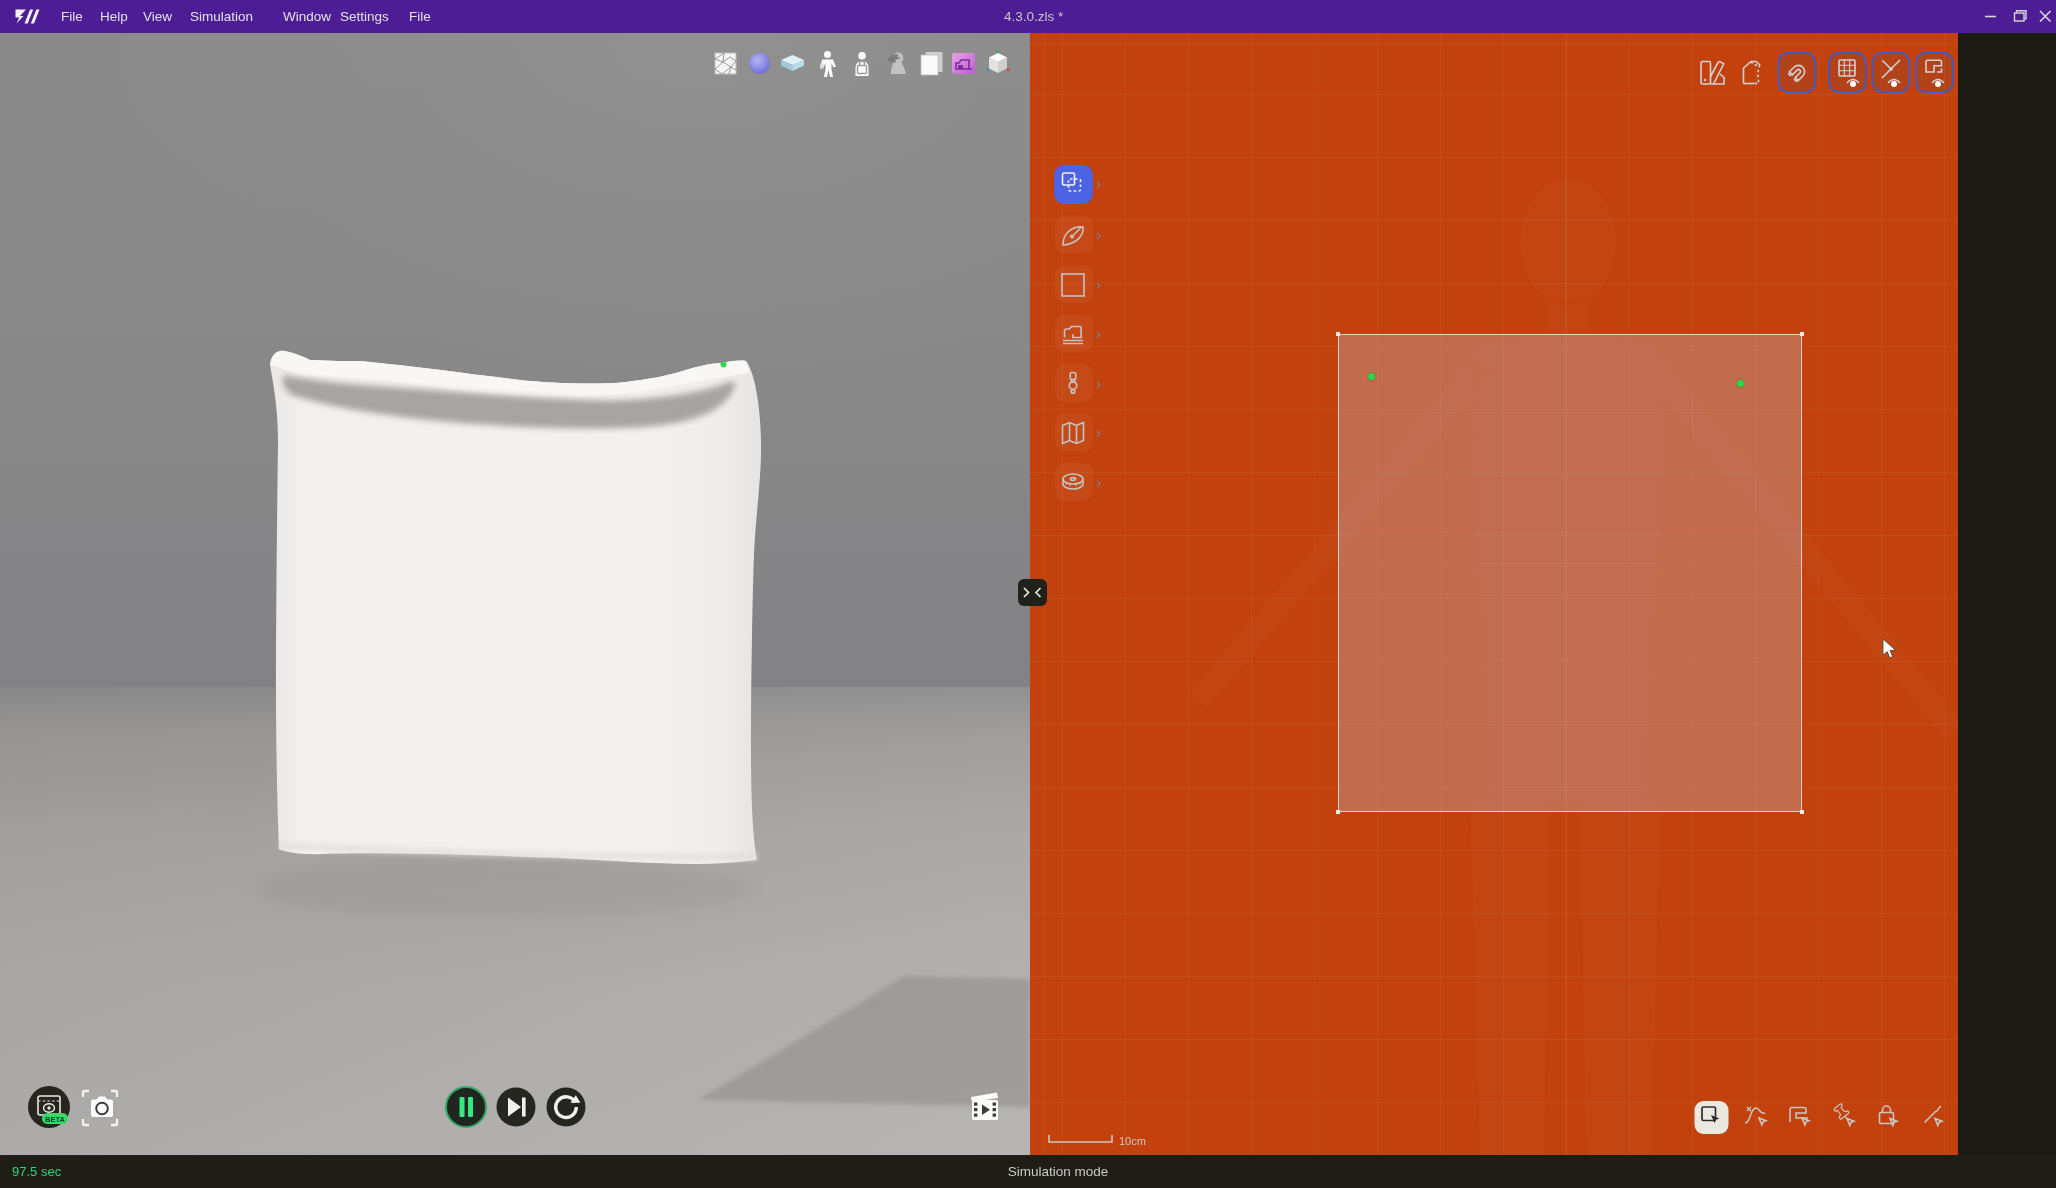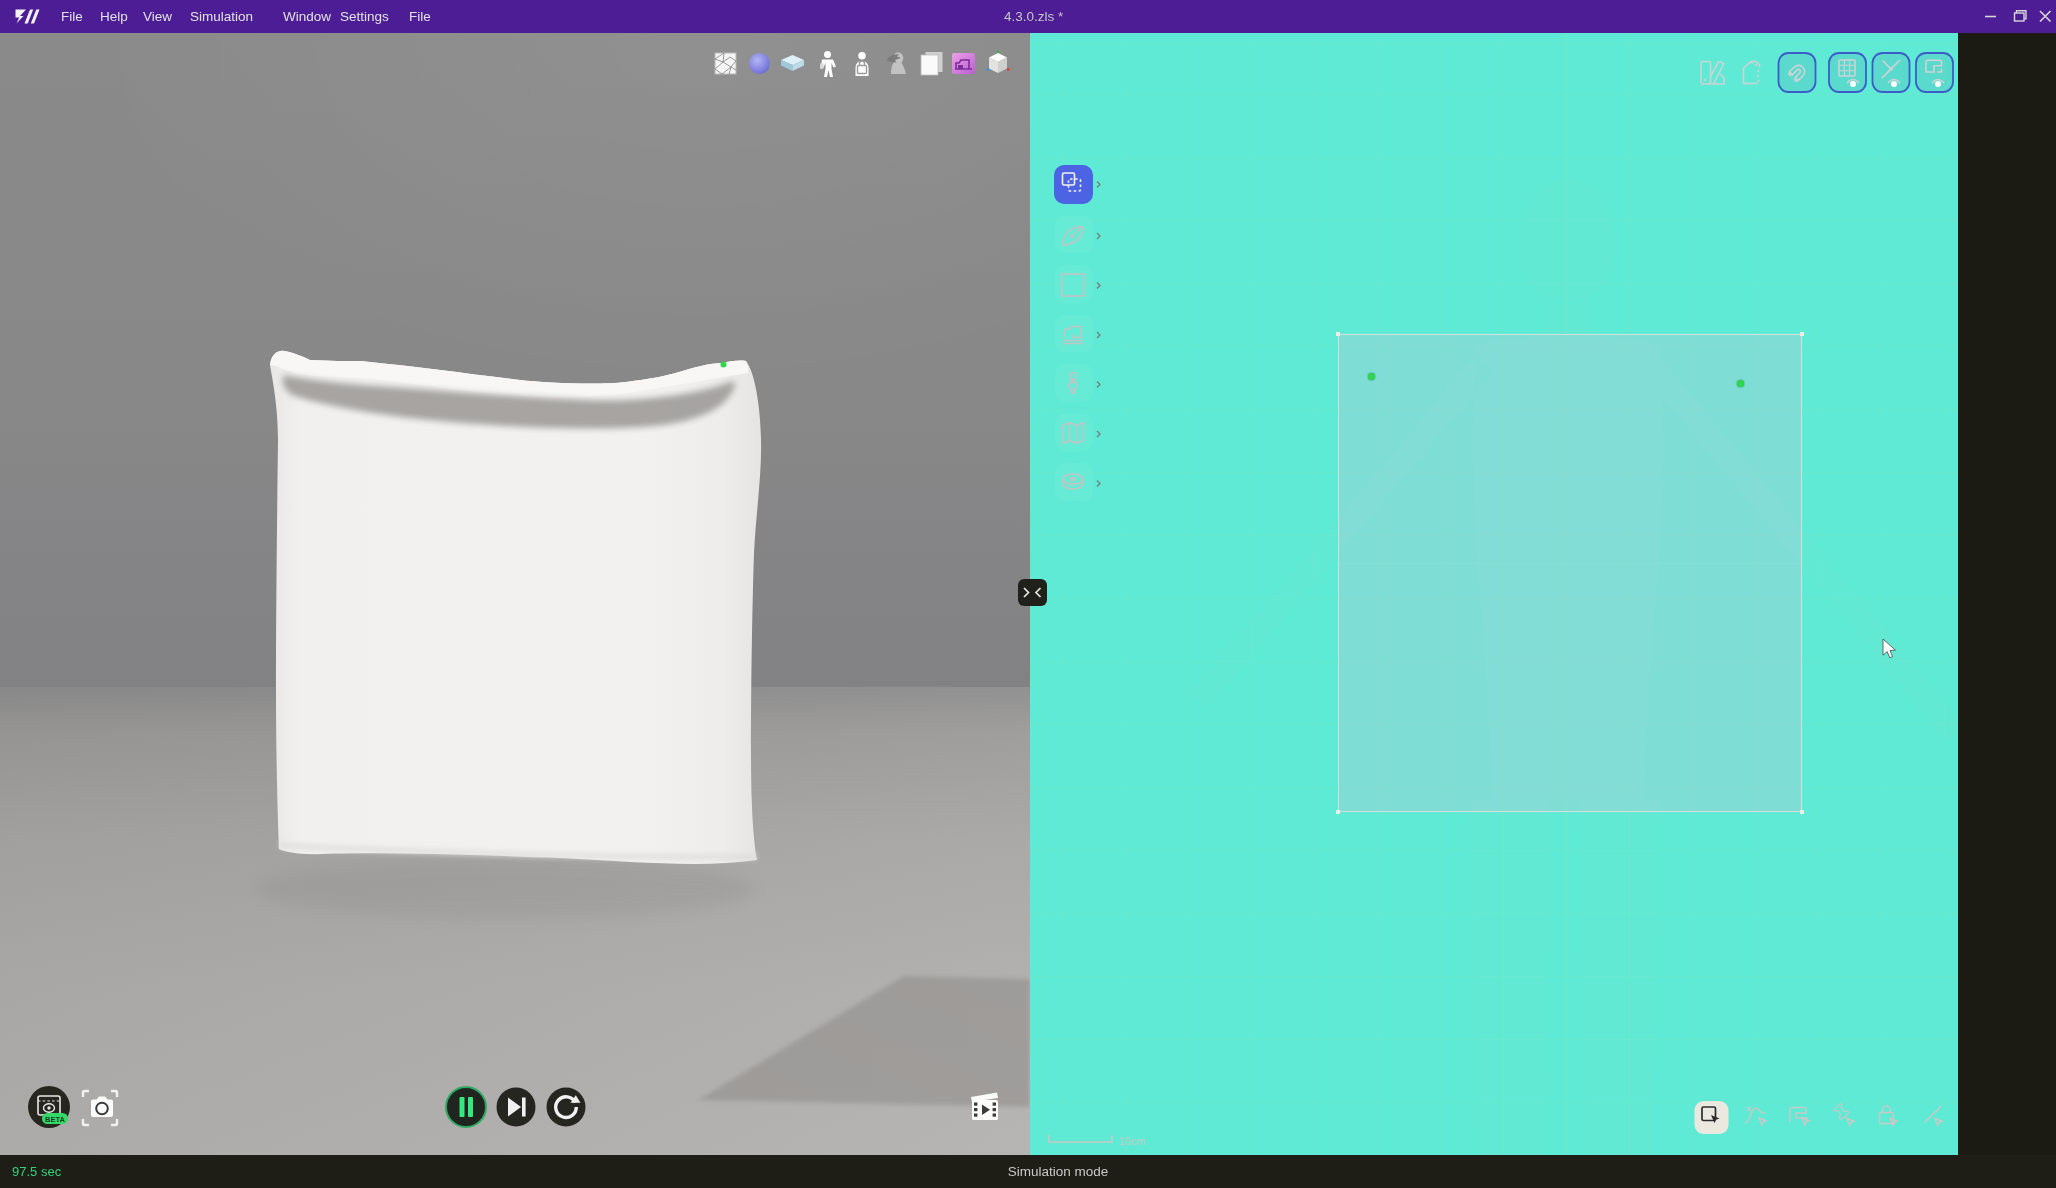--- a/index.html
+++ b/index.html
@@ -18,21 +18,21 @@
   #wall { position:absolute; left:0; top:0; width:1030px; height:654px;
     background:
       radial-gradient(900px 500px at 68% 2%, rgba(255,255,255,0.055), rgba(255,255,255,0) 70%),
       linear-gradient(to bottom, #8a8a8b 0%, #888889 55%, #828284 100%); }
   #floor { position:absolute; left:0; top:654px; width:1030px; height:468px;
     background:
       linear-gradient(to right, rgba(40,40,40,0.05) 0%, rgba(40,40,40,0.02) 45%, rgba(255,255,255,0.04) 100%),
       linear-gradient(to bottom, #8d8d8d 0px, #9c9a99 45px, #a8a6a5 150px, #b0aeac 300px, #b4b2b0 468px); }
 
   
-  #rp { position:absolute; left:1030px; top:33px; width:928px; height:1122px; background:#5eead4; overflow:hidden; }
+  #rp { position:absolute; left:1030px; top:33px; width:928px; height:1122px; background:#c2410c; overflow:hidden; }
   #grid { position:absolute; left:0; top:0; width:1026px; height:1122px;
     background-image:
       repeating-linear-gradient(to right, rgba(210,210,160,0.075) 0 1px, transparent 1px 63px),
       repeating-linear-gradient(to bottom, rgba(210,210,160,0.075) 0 1px, transparent 1px 63px);
     background-position:32px 61px, 32px 61px; }
   #pattern { position:absolute; left:308px; top:301px; width:464px; height:478px;
     background:rgba(196,196,214,0.32); border:1.2px solid rgba(222,222,216,0.92); }
   .handle { position:absolute; width:4px; height:4px; background:#eeeee8; }
   .gdot { position:absolute; width:7px; height:7px; border-radius:50%; background:#2ed64e;
     box-shadow:0 0 2px rgba(20,120,40,0.8); }

